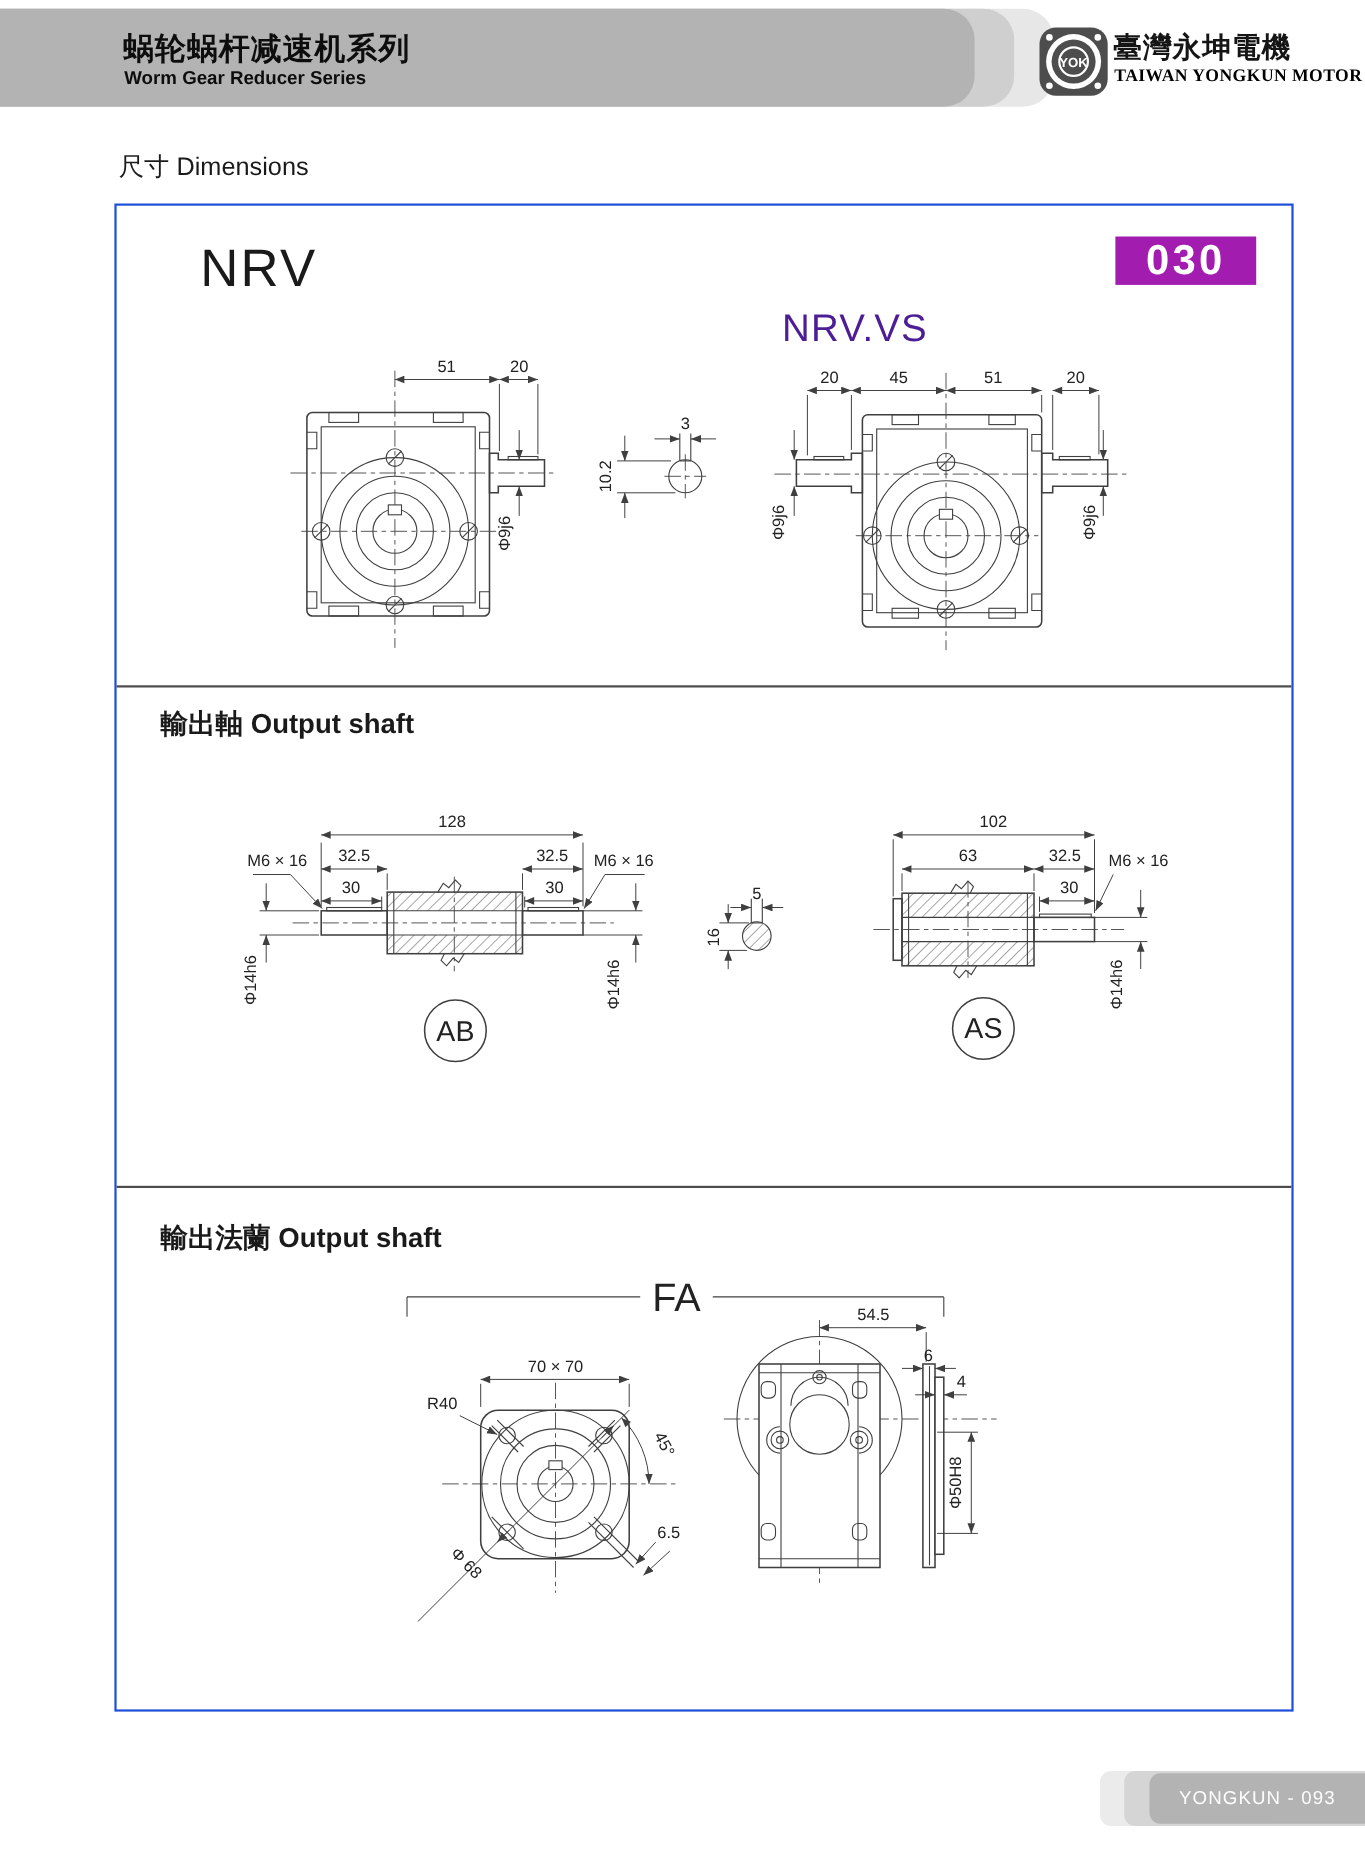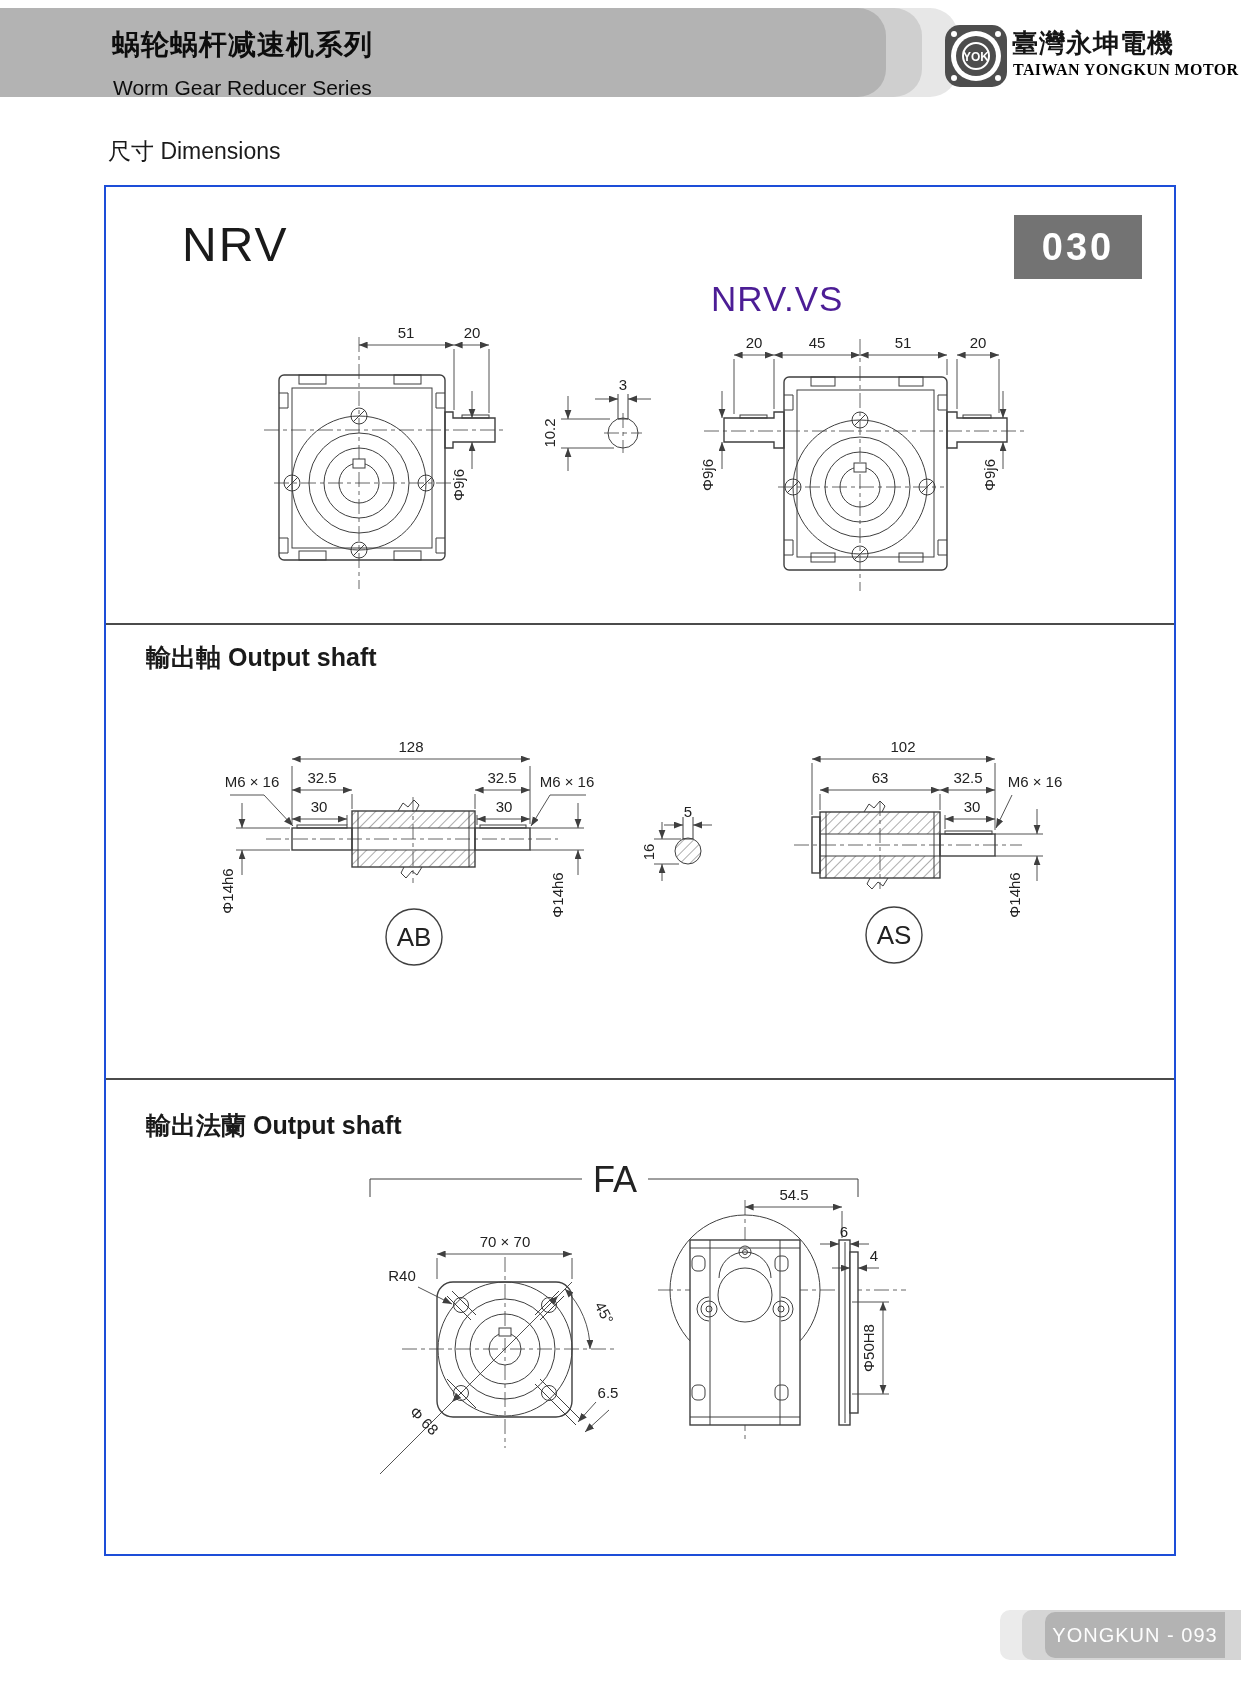--- a/index.html
+++ b/index.html
@@ -4,43 +4,43 @@
 <style>
   html,body{margin:0;padding:0;background:#fff;}
   .page{position:relative;width:1241px;height:1684px;background:#fff;overflow:hidden;
         font-family:"Liberation Sans",sans-serif;color:#111;text-align:center;}
   
   .hdr-layer{position:absolute;top:8px;height:89px;border-radius:0 28px 28px 0;}
   .hdr-l3{left:0;width:958px;background:#e7e7e7;}
   .hdr-l2{left:0;width:922px;background:#cfcfcf;}
   .hdr-main{left:0;width:886px;background:#b3b3b3;}
   .hdr-zh{position:absolute;left:112px;top:26px;font-size:28px;font-weight:bold;color:#0d0d0d;letter-spacing:1px;}
-  .hdr-en{position:absolute;left:113px;top:76px;font-size:21px;font-weight:normal;color:#0d0d0d;}
+  .hdr-en{position:absolute;left:113px;top:61px;font-size:17px;font-weight:bold;color:#0d0d0d;}
   .logo{position:absolute;left:944px;top:24px;width:280px;height:68px;}
   .logo-emblem{position:absolute;left:0;top:0;}
   .logo-zh{position:absolute;left:68px;top:2px;font-size:26px;font-weight:bold;color:#151515;letter-spacing:1px;white-space:nowrap;}
   .logo-en{position:absolute;left:69px;top:37px;font-size:16px;font-weight:bold;color:#000000;
            font-family:"Liberation Serif",serif;letter-spacing:.4px;white-space:nowrap;}
   
   .dim-heading{position:absolute;left:108px;top:136px;font-size:23px;color:#1a1a1a;}
   
   .main-box{position:absolute;left:104px;top:185px;width:1068px;height:1367px;border:2px solid #1d4ed8;background:#fff;}
   .divider{position:absolute;left:0;width:100%;height:2px;background:#4b4b4b;}
   .nrv-title{position:absolute;left:76px;top:30px;font-size:48px;color:#1a1a1a;letter-spacing:2px;}
   .nrvvs-title{position:absolute;left:605px;top:92px;font-size:35px;color:#4c1d95;letter-spacing:1px;}
-  .model-badge{position:absolute;left:908px;top:28px;width:128px;height:64px;background:#737373;color:#fff;
+  .model-badge{position:absolute;left:908px;top:28px;width:128px;height:44px;background:#a21caf;color:#fff;
                font-size:38px;font-weight:bold;letter-spacing:3px;display:flex;align-items:center;justify-content:center;}
   .sec-heading{position:absolute;left:40px;font-size:25px;font-weight:bold;color:#1a1a1a;}
   .sec1-svg,.sec2-svg,.sec3-svg{position:absolute;left:0;display:block;}
   
   .ftr-layer{position:absolute;height:50px;border-radius:10px 0 0 10px;}
   .ftr-l3{left:1000px;top:1610px;width:241px;background:#ebebeb;}
   .ftr-l2{left:1022px;top:1610px;width:219px;background:#d5d5d5;}
-  .ftr-main{left:1045px;top:1612px;width:180px;height:46px;background:#b3b3b3;color:#fdfdfd;
-            font-size:20px;letter-spacing:1px;display:flex;align-items:center;justify-content:center;}
+  .ftr-main{left:1045px;top:1612px;width:196px;height:46px;background:#b3b3b3;color:#fdfdfd;
+            font-size:17px;letter-spacing:1px;display:flex;align-items:center;justify-content:center;}
   
   svg text{font-family:"Liberation Sans",sans-serif;font-size:15px;fill:#222;}
   .ln{fill:none;stroke:#3f3f3f;stroke-width:1.4;}
   .wf{fill:#fff;stroke:#3f3f3f;stroke-width:1.4;}
   .tn{fill:none;stroke:#3f3f3f;stroke-width:1;}
   .dm{fill:none;stroke:#3f3f3f;stroke-width:.9;}
   .cl{fill:none;stroke:#3f3f3f;stroke-width:.8;stroke-dasharray:15 4 4 4;}
   .big{font-size:26px;}
 </style>
 </head>

